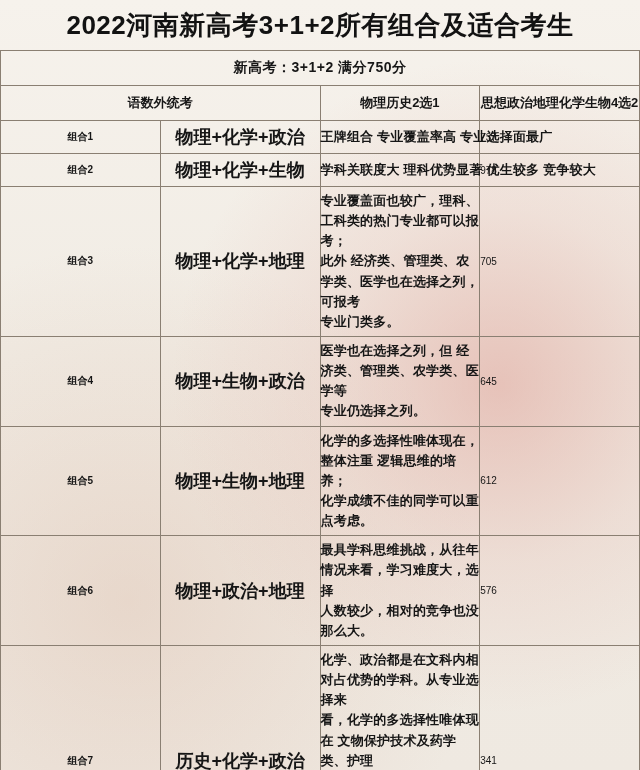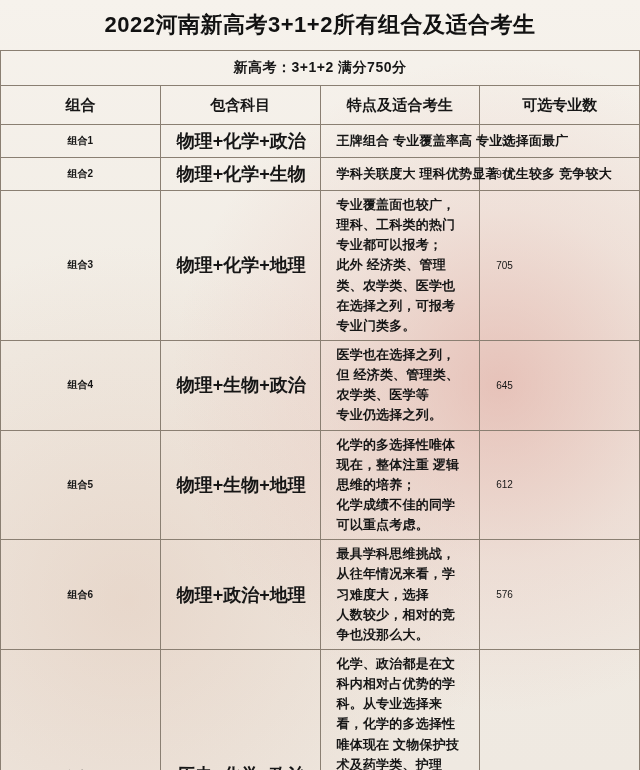--- a/index.html
+++ b/index.html
@@ -24,36 +24,36 @@
     box-sizing: border-box;
   }
   .title-bar {
     height: 50px;
     display: flex;
     align-items: center;
     justify-content: center;
   }
   .title-text {
     font-weight: bold;
-    font-size: 22px;
+    font-size: 26px;
     color: #121212;
     letter-spacing: 0.5px;
     text-align: center;
     white-space: nowrap;
   }
   table.main {
     width: 100%;
     border-collapse: collapse;
     table-layout: fixed;
     font-size: 13px;
     color: #161616;
   }
   table.main td, table.main th {
     border: 1px solid #8a7f72;
-    padding: 4px 16px;
+    padding: 4px 0;
     vertical-align: middle;
     background: transparent;
   }
   .band-row td {
     text-align: center;
     font-weight: bold;
     font-size: 14px;
     height: 26px;
     letter-spacing: 0.5px;
   }
@@ -106,25 +106,24 @@
 
   <div class="title-bar">
     <div class="title-text">2022河南新高考3+1+2所有组合及适合考生</div>
   </div>
 
   <table class="main">
     <tbody>
       <tr class="band-row">
         <td colspan="4">新高考：3+1+2 满分750分</td>
       </tr>
-      <tr class="head-row">
-        <th class="c-combo">组合</th>
-        <th class="c-subjects">包含科目</th>
-        <th class="c-desc" style="text-align:center">特点及适合考生</th>
-        <th class="c-num">可选专业数</th>
+      <tr class="sub-row">
+        <td colspan="2">语数外统考</td>
+        <td>物理历史2选1</td>
+        <td>思想政治地理化学生物4选2</td>
       </tr>
 
       <tr>
         <td class="c-combo">组合1</td>
         <td class="c-subjects">物理+化学+政治</td>
         <td class="c-desc nowrap-cell">王牌组合 专业覆盖率高 专业选择面最广</td>
         <td class="c-num">737</td>
       </tr>
 
       <tr>

